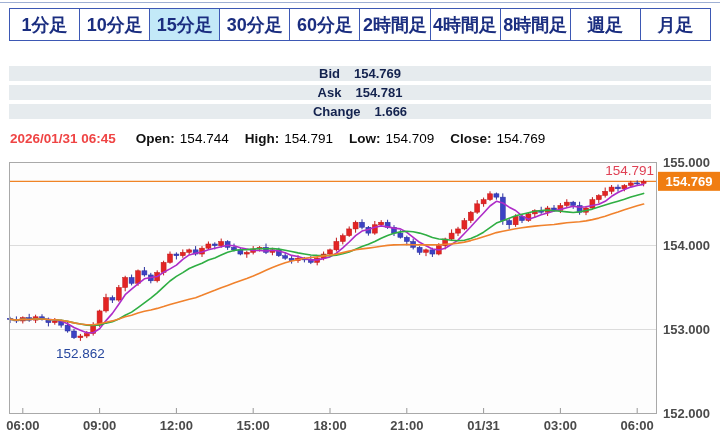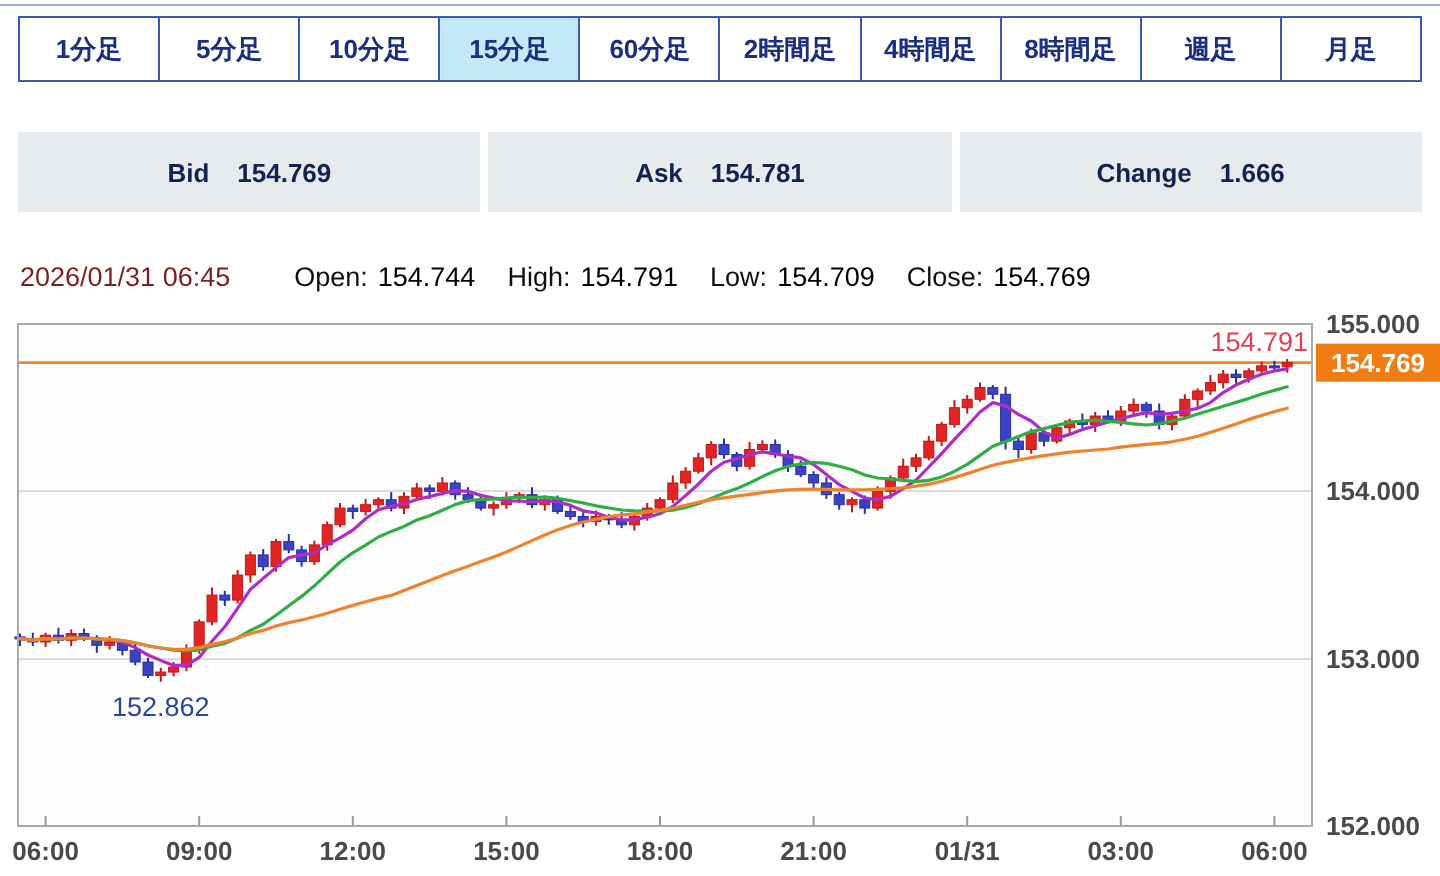--- a/index.html
+++ b/index.html
@@ -11,57 +11,57 @@
   #top-rule {
     position:absolute; left:0; top:2px; width:720px; height:1px; background:#9fb0d4;
   }
   
   #tabbar {
     position:absolute; left:9px; top:8px; width:702px; height:33px;
     display:flex; border:1px solid #3d58b4; background:#fff;
   }
   .tab {
     flex:1 1 0; display:flex; align-items:center; justify-content:center;
-    font-size:13px; font-weight:bold; color:#1b2e80; background:#fff;
+    font-size:18px; font-weight:bold; color:#1b2e80; background:#fff;
     border-left:1px solid #3d58b4; cursor:pointer; white-space:nowrap;
   }
   .tab:first-child { border-left:none; }
   .tab.selected { background:#c3e9f8; }
   
   #quotebar {
     position:absolute; left:9px; top:66px; width:702px; height:40px;
-    display:flex; gap:4px; background:#fff;
+    display:flex; gap:4px; background:#fff;flex-direction:column;
   }
   .quote-cell {
     flex:1 1 0; background:#e6ebee; display:flex; align-items:center; justify-content:center;
     font-size:13px; font-weight:bold; color:#13224e;
   }
   .quote-cell .q-label { margin-right:14px; }
   
   #ohlc-row {
     position:absolute; left:10px; top:131px; height:17px; display:flex; align-items:baseline;
     font-size:13.5px; color:#333; white-space:nowrap;
   }
-  #ohlc-row .dt { color:#7f1d1d; margin-right:32px; }
-  #ohlc-row .lbl { font-weight:normal; color:#111; margin-right:5px; }
+  #ohlc-row .dt { color:#ef4444; margin-right:20px;font-weight:bold; }
+  #ohlc-row .lbl { font-weight:bold; color:#111; margin-right:5px; }
   #ohlc-row .val { color:#000000; margin-right:16px; }
   
   #chart-svg { position:absolute; left:0; top:150px; }
 </style>
 </head>
 <body>
 
 <div id="page">
   <div id="top-rule"></div>
 
   <div id="tabbar">
       <div class="tab">1分足</div>
-      <div class="tab">5分足</div>
       <div class="tab">10分足</div>
       <div class="tab selected">15分足</div>
+      <div class="tab">30分足</div>
       <div class="tab">60分足</div>
       <div class="tab">2時間足</div>
       <div class="tab">4時間足</div>
       <div class="tab">8時間足</div>
       <div class="tab">週足</div>
       <div class="tab">月足</div>
     </div>
 
   <div id="quotebar">
     <div class="quote-cell">

